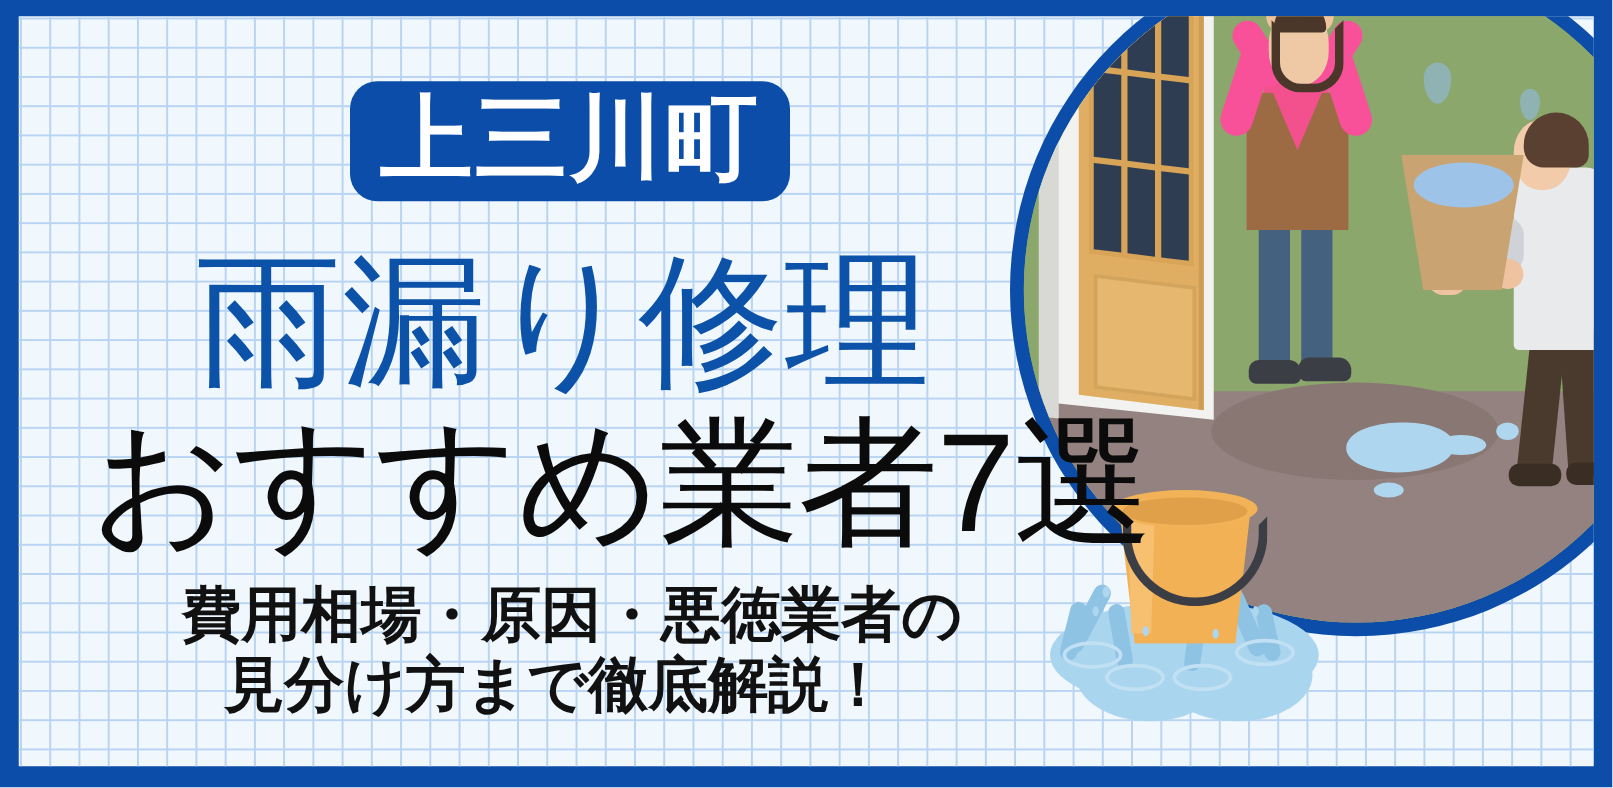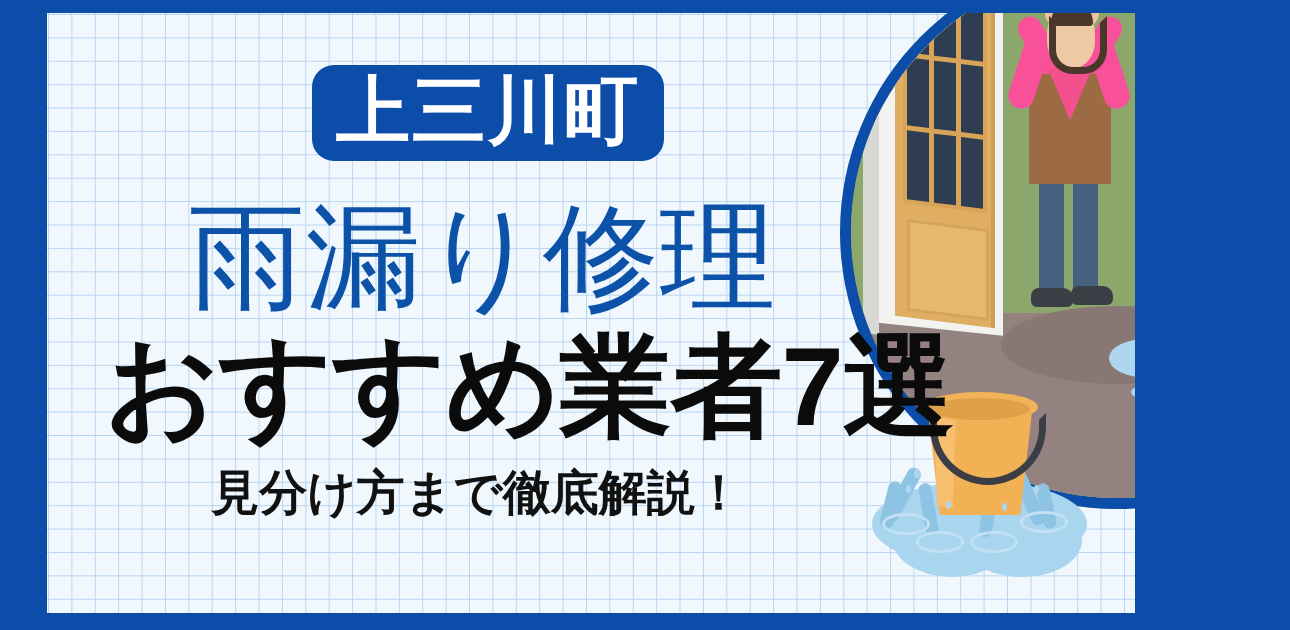--- a/index.html
+++ b/index.html
@@ -9,29 +9,28 @@
     position:relative;
     width:1290px;height:630px;
     overflow:hidden;
     background:#0B4DA8;
   }
 
   
   .paper{
     position:absolute;
     left:15px;top:13px;
-    width:1088px;height:600px;
+    width:1260px;height:600px;
     background-color:#F0F8FD;
     background-image:
       linear-gradient(to right, #B9D4F2 1.2px, transparent 1.2px),
       linear-gradient(to bottom, #B9D4F2 1.2px, transparent 1.2px);
     background-size:23.4px 23.4px;
     background-position:1px 1px;
     overflow:hidden;
-    margin-left:32px;
   }
 
   
   .circle-wrap{
     position:absolute;
     left:793px; top:-58px;
     width:554px;height:554px;
     border-radius:50%;
     background:#0B4DA8;
     padding:0;
@@ -154,21 +153,21 @@
     color:#FFFFFF;font-size:74px;font-weight:700;line-height:1;
     letter-spacing:2px;white-space:nowrap;
   }
   .title-main{
     position:absolute;left:142px;top:186px;
     color:#0B52A8;font-size:116px;font-weight:400;line-height:1;
     letter-spacing:1px;white-space:nowrap;
   }
   .title-sub{
     position:absolute;left:58px;top:318px;
-    color:#0B0B0B;font-size:112px;font-weight:700;line-height:1;
+    color:#0B0B0B;font-size:112px;font-weight:400;line-height:1;
     letter-spacing:-1px;white-space:nowrap;text-align:center;
   }
   .lead{
     position:absolute;left:130px;top:452px;width:600px;
     color:#111111;font-size:48px;font-weight:700;line-height:1.16;
     text-align:center;white-space:nowrap;
   }
   .lead .l2{display:block;}
 </style>
 </head>
@@ -276,17 +275,18 @@
       <div class="splash" style="left:172px;top:112px;width:5px;height:8px;"></div>
     </div>
 
     <div class="badge">上三川町</div>
 
     <div class="title-main">雨漏り修理</div>
 
     <div class="title-sub">おすすめ業者7選</div>
 
     <div class="lead">
+      <span>費用相場・原因・悪徳業者の</span>
       <span class="l2">見分け方まで徹底解説！</span>
     </div>
 
   </div>
 </div>
 
 </body></html>

